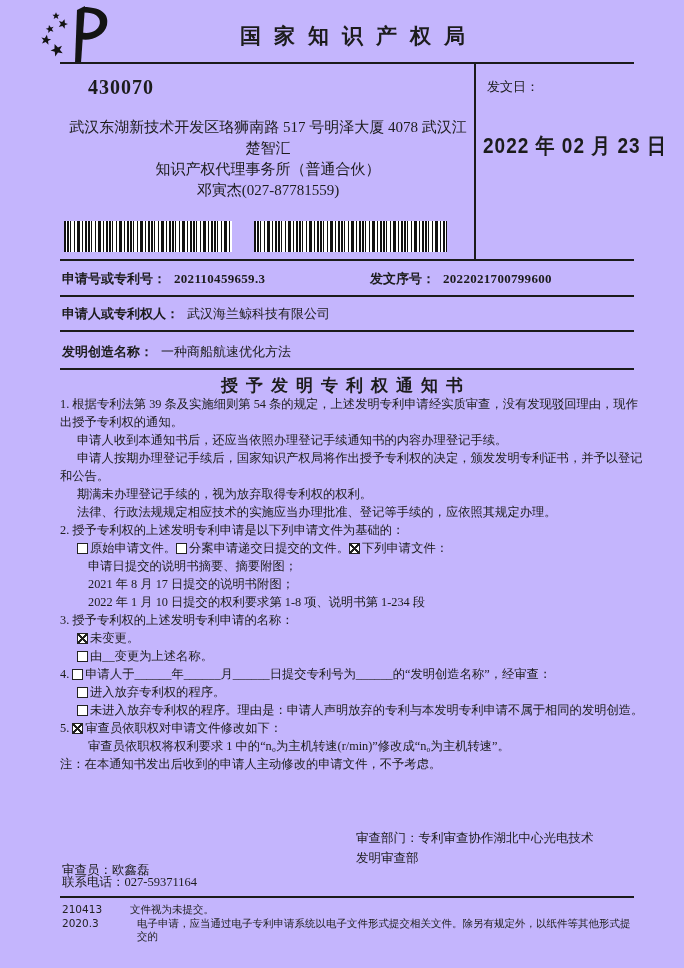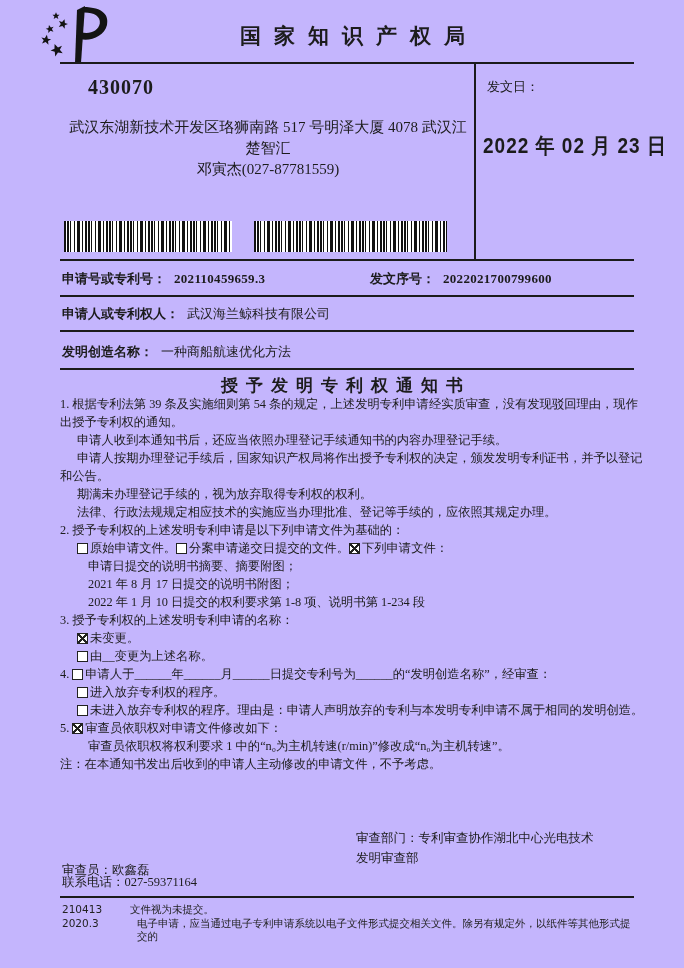--- a/index.html
+++ b/index.html
@@ -87,20 +87,21 @@
   <div class="rule" style="left:60px; top:62px; width:574px; height:2px;"></div>
   <div class="rule" style="left:474px; top:62px; width:2px; height:198px;"></div>
   <div class="rule" style="left:60px; top:259px; width:574px; height:2px;"></div>
   <div class="rule" style="left:60px; top:295px; width:574px; height:1.5px;"></div>
   <div class="rule" style="left:60px; top:330px; width:574px; height:1.5px;"></div>
   <div class="rule" style="left:60px; top:368px; width:574px; height:1.5px;"></div>
 
   <div class="abs postal">430070</div>
   <div class="abs addr-block">
       <div class="addr-line">武汉东湖新技术开发区珞狮南路 517 号明泽大厦 4078 武汉江楚智汇</div>
+      <div class="addr-line">知识产权代理事务所（普通合伙）</div>
       <div class="addr-line">邓寅杰(027-87781559)</div>
     </div>
 
   <div class="abs date-label">发文日：</div>
   <div class="abs date-value">2022 年 02 月 23 日</div>
 
   <div class="barcode" style="left:64px; width:168px;"></div>
   <div class="barcode" style="left:254px; width:193px;"></div>
 
   <div class="meta-row" style="top:270px;">

